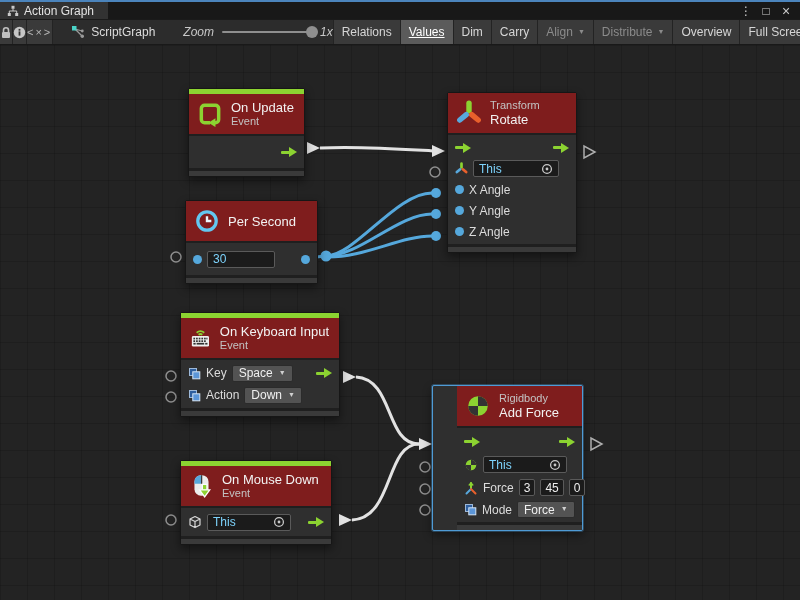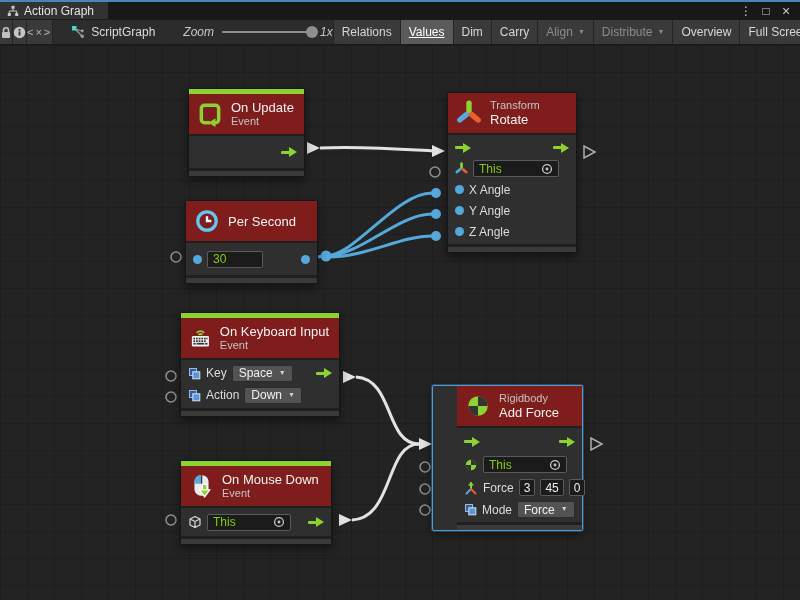--- a/index.html
+++ b/index.html
@@ -48,21 +48,21 @@
     border-bottom:2px solid #1f1f1f;}
   .ntitle{font-size:13px;color:#f2f2f2;line-height:15px;white-space:nowrap;}
   .nsub{font-size:11px;color:#c3c3c3;line-height:13px;white-space:nowrap;}
   .nbody{background:#2f2f2f;padding:2px 0;}
   .nfoot{height:8px;background:#3a3a3a;border-top:3px solid #1f1f1f;}
   .row{display:flex;align-items:center;gap:5px;padding:0 7px;height:21px;color:#dcdcdc;}
   .row.tall{height:28px;}
   .pdot{width:9px;height:9px;border-radius:50%;background:#55a8dc;flex:0 0 auto;}
   .spacer{flex:1 1 auto;}
   .field{display:flex;align-items:center;gap:4px;background:#1b1b1b;border:1px solid #5a5a5a;
-    border-radius:2px;height:17px;padding:0 5px;color:#84cc16;}
+    border-radius:2px;height:17px;padding:0 5px;color:#7dd3fc;}
   .minifield{background:#1b1b1b;border:1px solid #5a5a5a;border-radius:2px;height:17px;
     padding:0 4px;display:flex;align-items:center;color:#eee;}
   .dd{display:flex;align-items:center;background:#535353;border:1px solid #2b2b2b;border-radius:2px;
     height:17px;padding:0 6px;color:#f0f0f0;}
   .dd::after{content:"▼";font-size:7px;margin-left:6px;color:#d0d0d0;position:relative;top:-1px;}
   
   .ga{position:relative;width:16px;height:10px;flex:0 0 aupx;}
   .ga::before{content:"";position:absolute;left:0;top:3.5px;width:9px;height:3px;background:#8cd331;border-radius:1px;}
   .ga::after{content:"";position:absolute;left:8px;top:0;border-left:8px solid #8cd331;
     border-top:5px solid transparent;border-bottom:5px solid transparent;}
@@ -250,21 +250,21 @@
       <div class="nhead" style="padding-top:7px;padding-bottom:7px;">
         <svg width="26" height="26" viewBox="0 0 24 24">
           <circle cx="12" cy="12" r="8.5" fill="none" stroke="#63c7f0" stroke-width="3"></circle>
           <path d="M12,7.5 V12 H16" stroke="#eaf6fd" stroke-width="2.2" fill="none"></path>
         </svg>
         <div class="ntitle">Per Second</div>
       </div>
       <div class="nbody">
         <div class="row" style="height:28px;">
           <span class="pdot"></span>
-          <div class="field" style="width:56px;">
+          <div class="field" style="width:68px;">
             <span>30</span>
           </div>
           <span class="spacer"></span>
           <span class="pdot"></span>
         </div>
       </div>
       <div class="nfoot"></div>
     </div>
 
     <div class="node" style="left:180px;top:267px;width:160px;">

